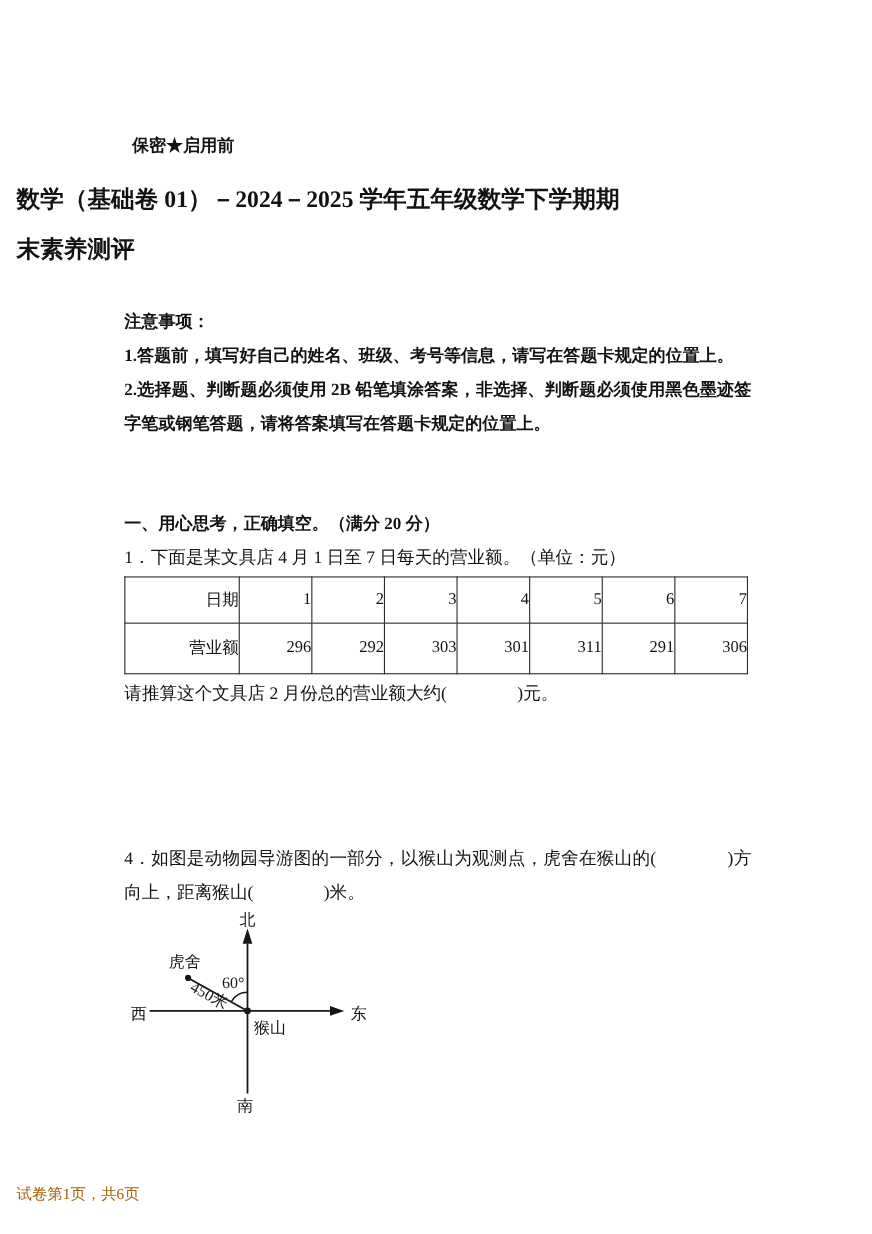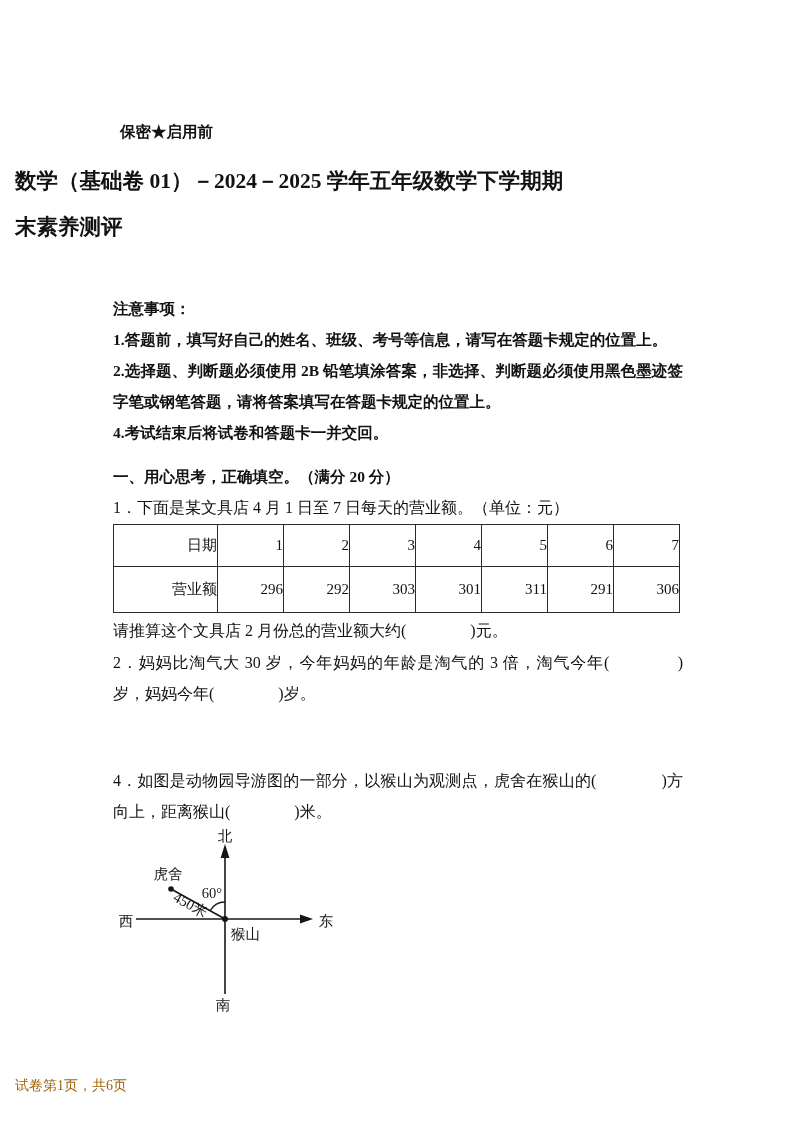--- a/index.html
+++ b/index.html
@@ -23,21 +23,21 @@
   .title {
     top: 158px;
     font-size: 21.5px; font-weight: bold;
     line-height: 46px;
   }
   .exam-info {
     top: 246px;
     font-size: 15.5px; font-weight: bold;
   }
   .notes {
-    top: 293px;
+    top: 277px;
     font-size: 15.5px; font-weight: bold;
     line-height: 31px;
     text-align: justify;
   }
   .section-heading {
     top: 461px;
     font-size: 15.5px; font-weight: bold;
     line-height: 31px;
   }
   .q-text {
@@ -94,21 +94,20 @@
   <div class="abs center title">
     <div>数学（基础卷 01）－2024－2025 学年五年级数学下学期期</div>
     <div>末素养测评</div>
   </div>
 
 
   <div class="abs content notes">
     <div>注意事项：</div>
     <div>1.答题前，填写好自己的姓名、班级、考号等信息，请写在答题卡规定的位置上。</div>
     <div>2.选择题、判断题必须使用 2B 铅笔填涂答案，非选择、判断题必须使用黑色墨迹签字笔或钢笔答题，请将答案填写在答题卡规定的位置上。</div>
-    <div>4.考试结束后将试卷和答题卡一并交回。</div>
   </div>
 
   <div class="abs content section-heading">一、用心思考，正确填空。（满分 20 分）</div>
 
   <div class="abs content q-text q1">1．下面是某文具店 4 月 1 日至 7 日每天的营业额。（单位：元）</div>
 
   <table class="abs q1-table">
     <colgroup>
       <col style="width:104px">
       <col style="width:66px">
@@ -138,21 +137,20 @@
         <td>301</td>
         <td>311</td>
         <td>291</td>
         <td>306</td>
       </tr>
     </tbody>
   </table>
 
   <div class="abs content q-text q1-followup">请推算这个文具店 2 月份总的营业额大约(　　　　)元。</div>
 
-  <div class="abs content q-text q2">2．妈妈比淘气大 30 岁，今年妈妈的年龄是淘气的 3 倍，淘气今年(　　　　)岁，妈妈今年(　　　　)岁。</div>
 
 
   <div class="abs content q-text q4">4．如图是动物园导游图的一部分，以猴山为观测点，虎舍在猴山的(　　　　)方向上，距离猴山(　　　　)米。</div>
 
   <div class="abs diagram-wrap">
     <svg width="250" height="215" viewBox="0 0 250 215">
 
       <line x1="112" y1="91" x2="112" y2="30" stroke="#161616" stroke-width="1.6"></line>
       <polygon points="112,16 107.6,30 116.4,30" fill="#161616"></polygon>
       <line x1="112" y1="91" x2="187" y2="91" stroke="#161616" stroke-width="1.6"></line>

